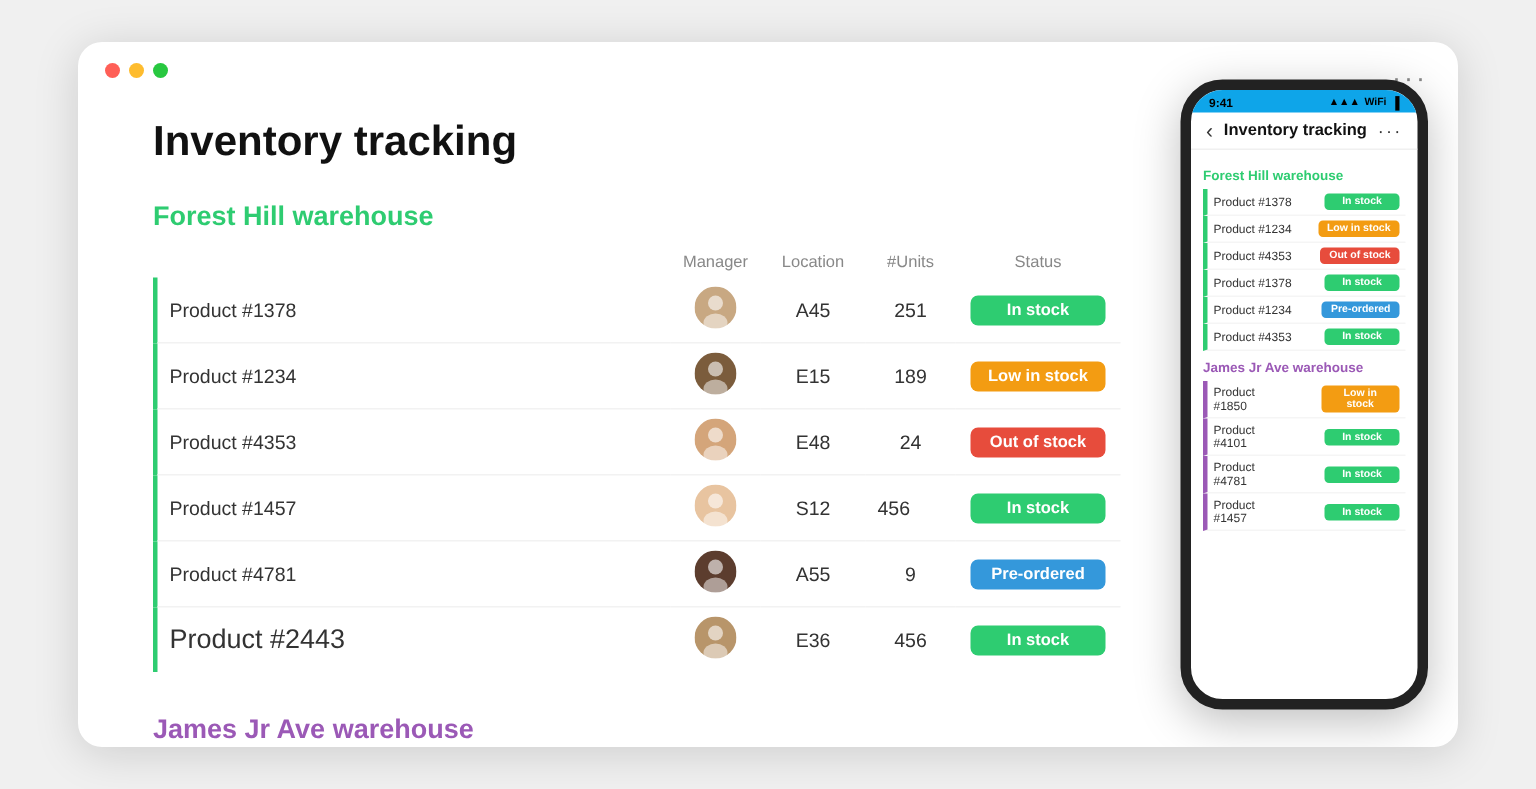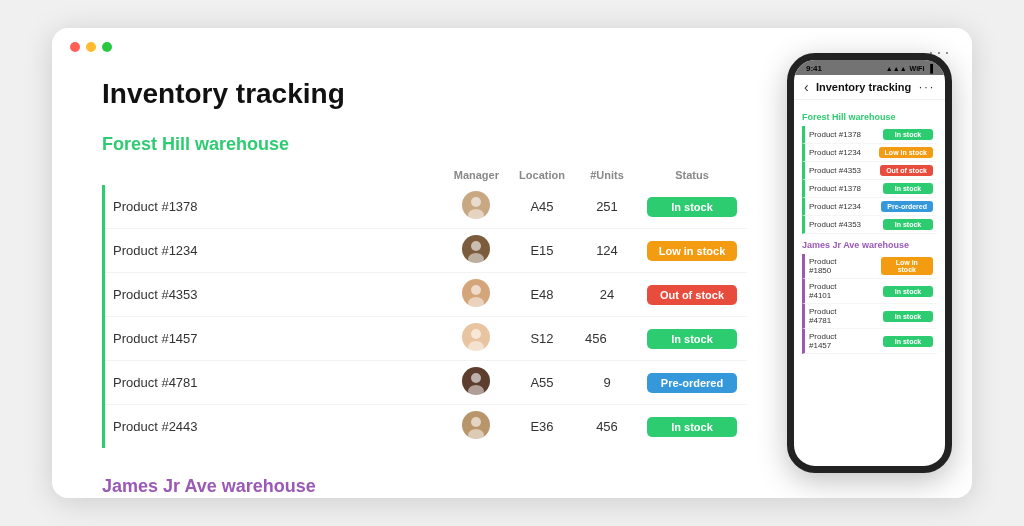--- a/index.html
+++ b/index.html
@@ -62,21 +62,21 @@
     .warehouse-title.purple { color: #9b59b6; }
 
     
     .inventory-table {
       width: 100%;
       border-collapse: collapse;
     }
     .inventory-table th {
       font-size: 11px;
       color: #888;
-      font-weight: 700;
+      font-weight: 400;
       text-align: left;
       padding: 4px 8px;
     }
     .inventory-table th.center { text-align: center; }
     .inventory-table td {
       padding: 6px 8px;
       font-size: 13px;
       color: #333;
       border-bottom: 1px solid #f2f2f2;
     }
@@ -128,21 +128,21 @@
       background: white;
       border-radius: 28px;
       border: 7px solid #222;
       box-shadow: 0 8px 30px rgba(0,0,0,0.25);
       overflow: hidden;
       display: flex;
       flex-direction: column;
       position: relative;
     }
     .phone-status-bar {
-      background: #737373;
+      background: #0ea5e9;
       display: flex;
       justify-content: space-between;
       align-items: center;
       padding: 4px 12px 2px;
       font-size: 8px;
       font-weight: 600;
     }
     .phone-nav-bar {
       display: flex;
       align-items: center;
@@ -248,21 +248,21 @@
     </td>
   </tr>
             <tr>
     <td class="left-border-green" style="font-size:13px;">Product #1234</td>
     <td class="col-manager" style="text-align:center;"><svg width="28" height="28" viewBox="0 0 28 28" xmlns="http://www.w3.org/2000/svg">
     <circle cx="14" cy="14" r="14" fill="#7b5c3c"></circle>
     <circle cx="14" cy="11" r="5" fill="rgba(255,255,255,0.6)"></circle>
     <ellipse cx="14" cy="24" rx="8" ry="6" fill="rgba(255,255,255,0.5)"></ellipse>
   </svg></td>
     <td class="col-location" style="text-align:center;">E15</td>
-    <td class="col-units" style="text-align:center;">124</td>
+    <td class="col-units" style="text-align:center;">189</td>
     <td class="col-status" style="text-align:center;">
       <span class="status-badge badge-orange">Low in stock</span>
     </td>
   </tr>
             <tr>
     <td class="left-border-green" style="font-size:13px;">Product #4353</td>
     <td class="col-manager" style="text-align:center;"><svg width="28" height="28" viewBox="0 0 28 28" xmlns="http://www.w3.org/2000/svg">
     <circle cx="14" cy="14" r="14" fill="#d4a57a"></circle>
     <circle cx="14" cy="11" r="5" fill="rgba(255,255,255,0.6)"></circle>
     <ellipse cx="14" cy="24" rx="8" ry="6" fill="rgba(255,255,255,0.5)"></ellipse>
@@ -293,21 +293,21 @@
     <circle cx="14" cy="11" r="5" fill="rgba(255,255,255,0.6)"></circle>
     <ellipse cx="14" cy="24" rx="8" ry="6" fill="rgba(255,255,255,0.5)"></ellipse>
   </svg></td>
     <td class="col-location" style="text-align:center;">A55</td>
     <td class="col-units" style="text-align:center;">9</td>
     <td class="col-status" style="text-align:center;">
       <span class="status-badge badge-blue">Pre-ordered</span>
     </td>
   </tr>
             <tr>
-    <td class="left-border-green" style="font-size:13px;">Product #2443</td>
+    <td class="left-border-green" style="font-size:18px;">Product #2443</td>
     <td class="col-manager" style="text-align:center;"><svg width="28" height="28" viewBox="0 0 28 28" xmlns="http://www.w3.org/2000/svg">
     <circle cx="14" cy="14" r="14" fill="#b8956a"></circle>
     <circle cx="14" cy="11" r="5" fill="rgba(255,255,255,0.6)"></circle>
     <ellipse cx="14" cy="24" rx="8" ry="6" fill="rgba(255,255,255,0.5)"></ellipse>
   </svg></td>
     <td class="col-location" style="text-align:center;">E36</td>
     <td class="col-units" style="text-align:center;">456</td>
     <td class="col-status" style="text-align:center;">
       <span class="status-badge badge-green">In stock</span>
     </td>

